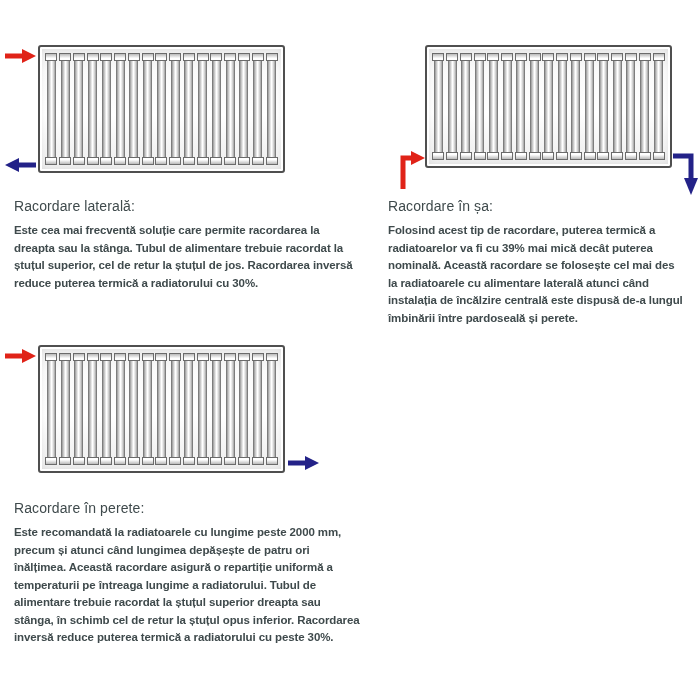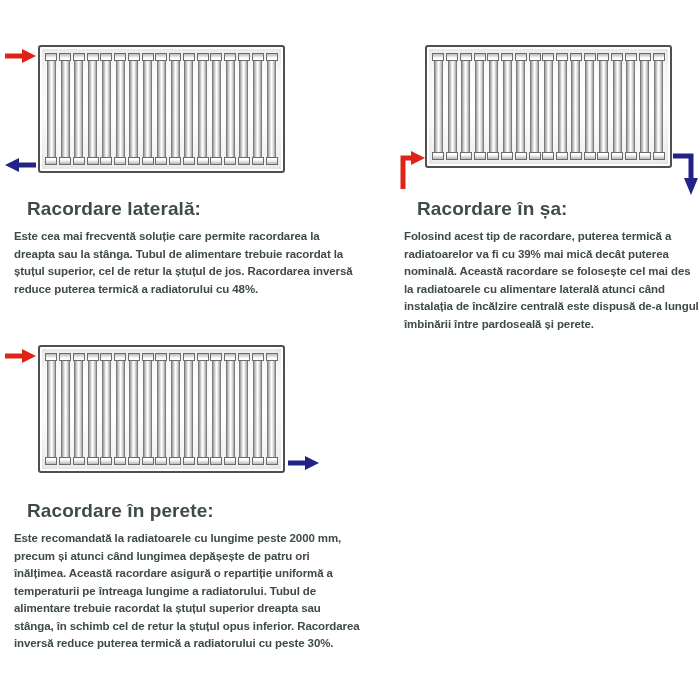--- a/index.html
+++ b/index.html
@@ -56,26 +56,25 @@
 
   
   .arrow { position: absolute; line-height: 0; }
   .arrow svg { display: block; }
   .arrow.supply { color: var(--supply); }
   .arrow.return { color: var(--return); }
 
   
   .section-text { position: absolute; color: var(--text); }
   .section-title {
-    font-size: 19px;
-    font-weight: 700;
+    font-size: 14px;
+    font-weight: 400;
     letter-spacing: 0.1px;
     margin-bottom: 8px;
     color: var(--text);
-    margin-left: 13px;
   }
   .section-body {
     font-size: 11.5px;
     font-weight: 700;
     line-height: 17.5px;
     letter-spacing: -0.1px;
     color: var(--text);
   }
 </style>
 </head>
@@ -177,21 +176,21 @@
       </div>
     </div>
   <div class="arrow return" style="left:5px; top:157px;">
     <svg width="31" height="16" viewBox="0 0 31 16">
       <line x1="12" y1="8" x2="31" y2="8" stroke="currentColor" stroke-width="5"></line>
       <polygon points="14,1 0,8 14,15" fill="currentColor"></polygon>
     </svg>
   </div>
   <div class="section-text" style="left:14px; top:198px; width:348px;">
     <div class="section-title">Racordare laterală:</div>
-    <div class="section-body">Este cea mai frecventă soluție care permite racordarea la dreapta sau la stânga. Tubul de alimentare trebuie racordat la ștuțul superior, cel de retur la ștuțul de jos. Racordarea inversă reduce puterea termică a radiatorului cu 48%.</div>
+    <div class="section-body">Este cea mai frecventă soluție care permite racordarea la dreapta sau la stânga. Tubul de alimentare trebuie racordat la ștuțul superior, cel de retur la ștuțul de jos. Racordarea inversă reduce puterea termică a radiatorului cu 30%.</div>
   </div>
 
   <div class="radiator" style="left:425px; top:45px; width:247px; height:123px;">
       <div class="fin">
         <div class="cap top"></div>
         <div class="col"></div>
         <div class="cap bottom"></div>
       </div>
       <div class="fin">
         <div class="cap top"></div>
@@ -279,21 +278,21 @@
       <polyline points="4,42 4,11 13,11" fill="none" stroke="currentColor" stroke-width="5"></polyline>
       <polygon points="12,4 26,11 12,18" fill="currentColor"></polygon>
     </svg>
   </div>
   <div class="arrow return" style="left:673px; top:151px;">
     <svg width="25" height="45" viewBox="0 0 25 45">
       <polyline points="0,5 18,5 18,28" fill="none" stroke="currentColor" stroke-width="5"></polyline>
       <polygon points="11,27 25,27 18,44" fill="currentColor"></polygon>
     </svg>
   </div>
-  <div class="section-text" style="left:404px; top:198px; width:295px;">
+  <div class="section-text" style="left:388px; top:198px; width:295px;">
     <div class="section-title">Racordare în șa:</div>
     <div class="section-body">Folosind acest tip de racordare, puterea termică a radiatoarelor va fi cu 39% mai mică decât puterea nominală. Această racordare se folosește cel mai des la radiatoarele cu alimentare laterală atunci când instalația de încălzire centrală este dispusă de-a lungul îmbinării între pardoseală și perete.</div>
   </div>
 
   <div class="arrow supply" style="left:5px; top:348px;">
     <svg width="31" height="16" viewBox="0 0 31 16">
       <line x1="0" y1="8" x2="19" y2="8" stroke="currentColor" stroke-width="5"></line>
       <polygon points="17,1 31,8 17,15" fill="currentColor"></polygon>
     </svg>
   </div>

